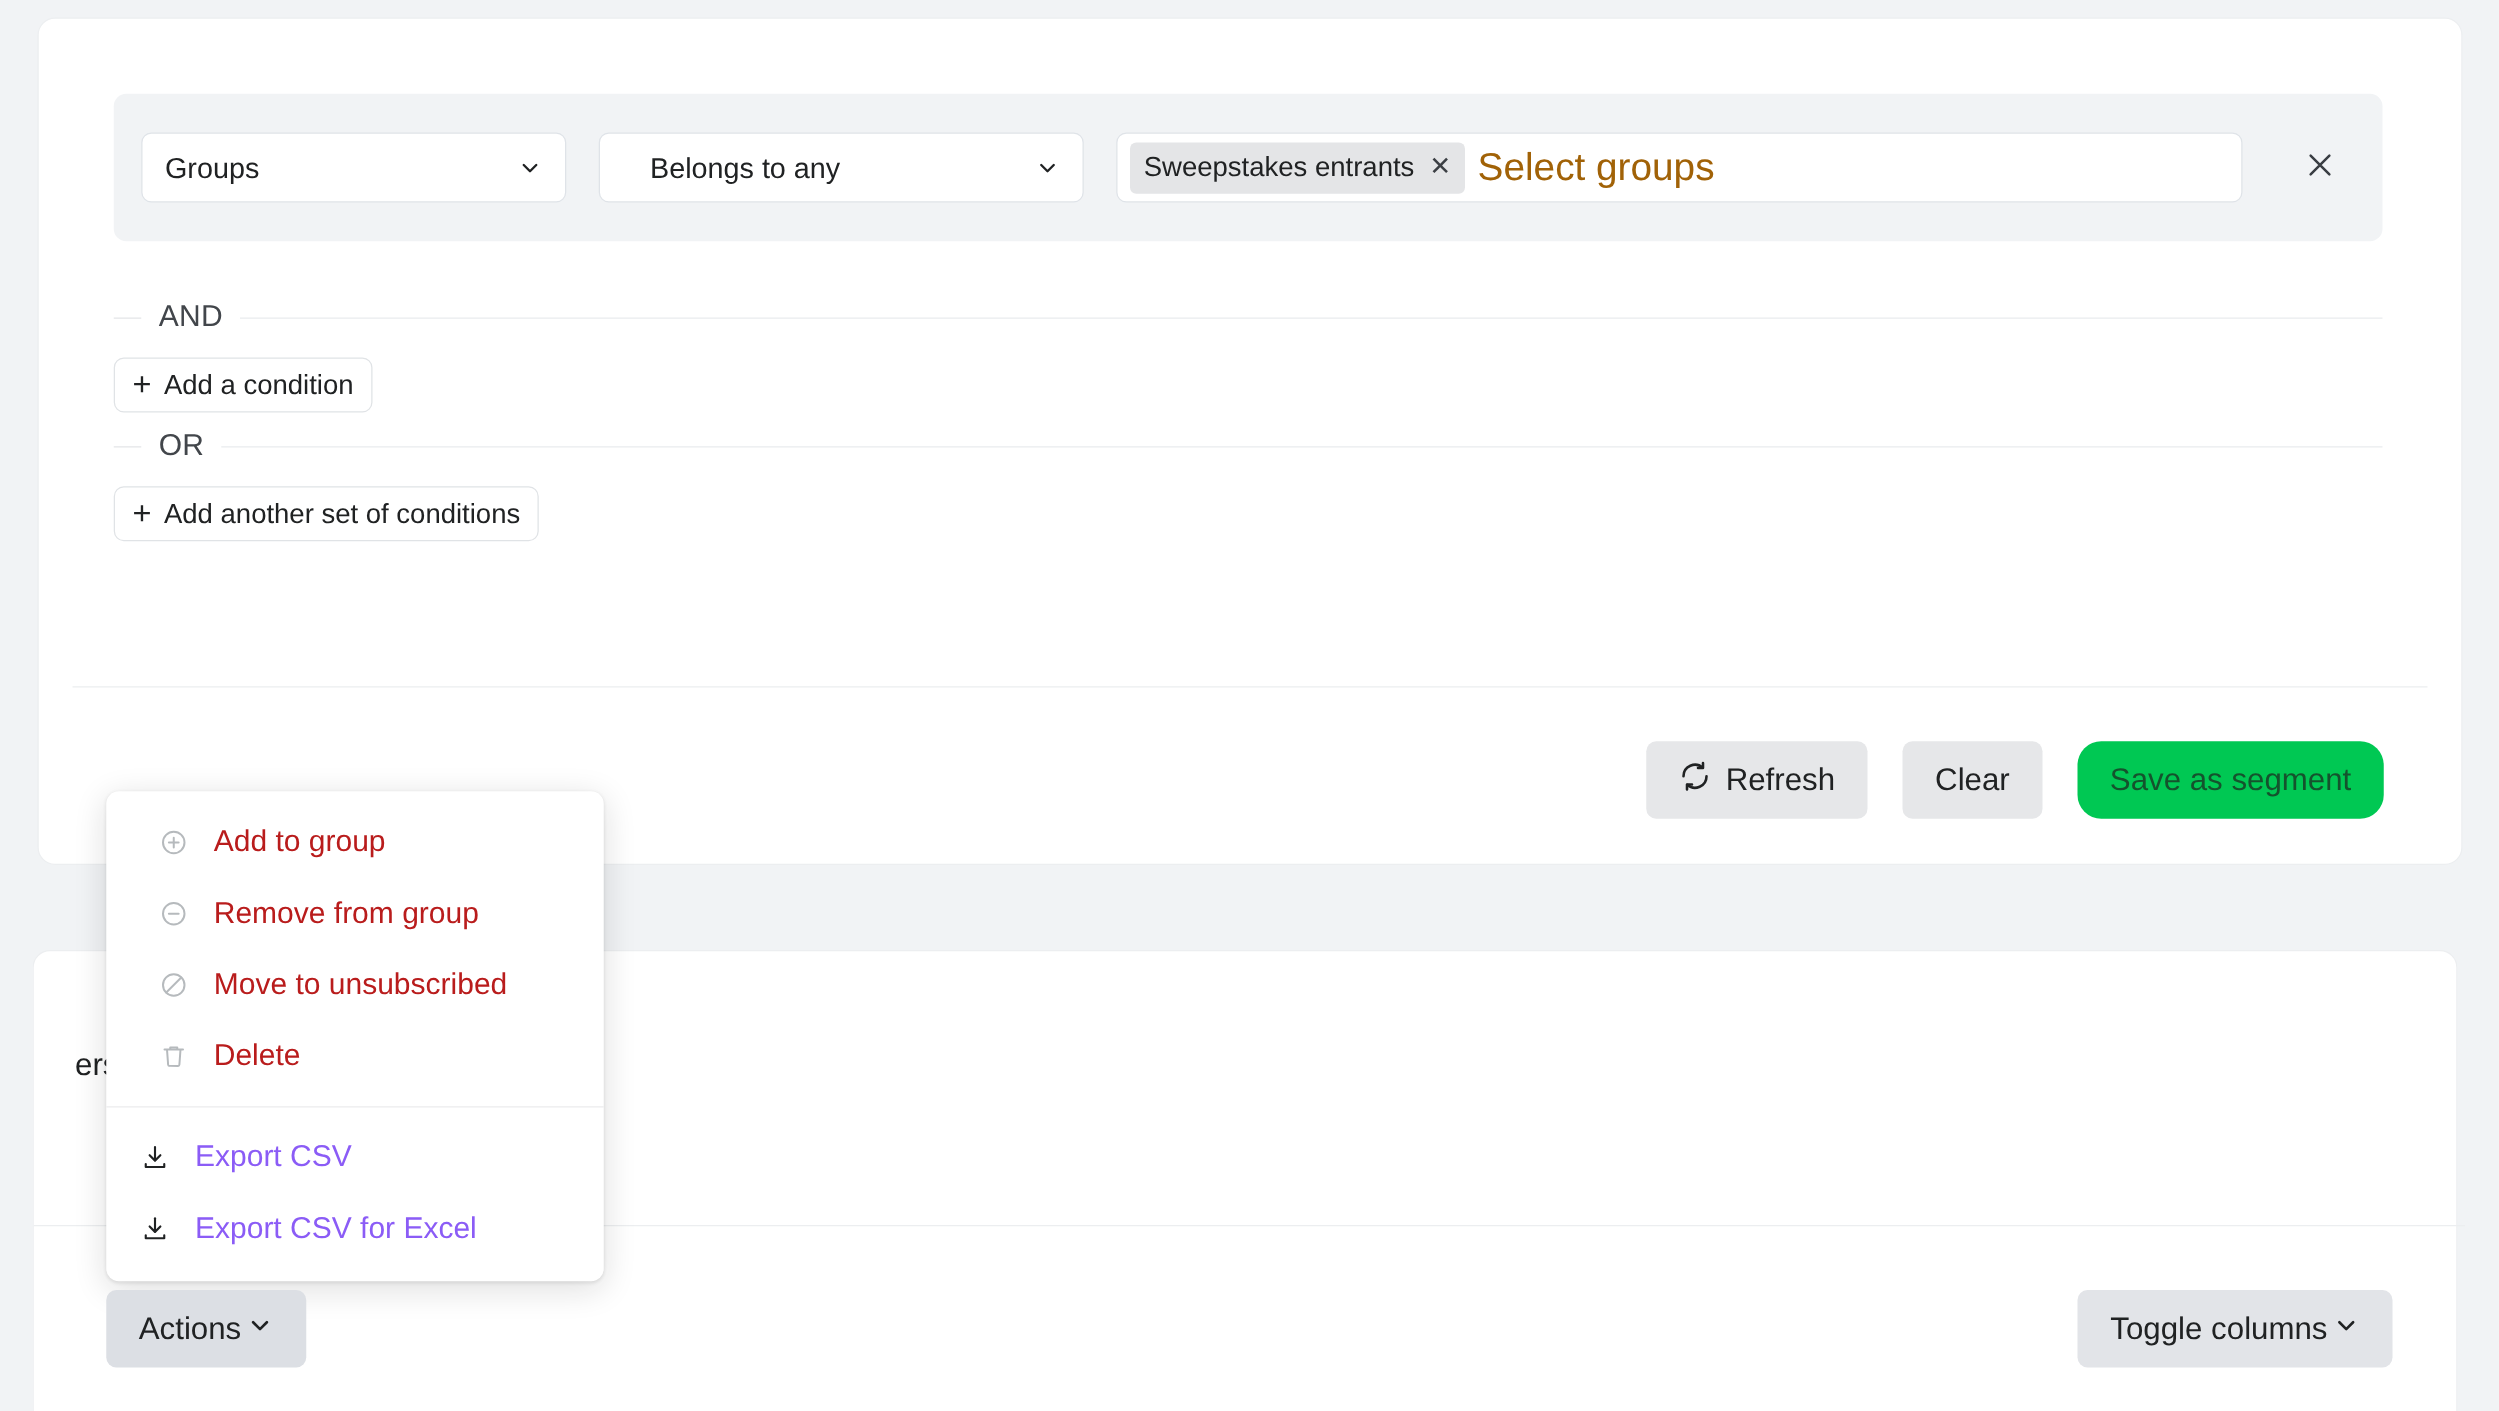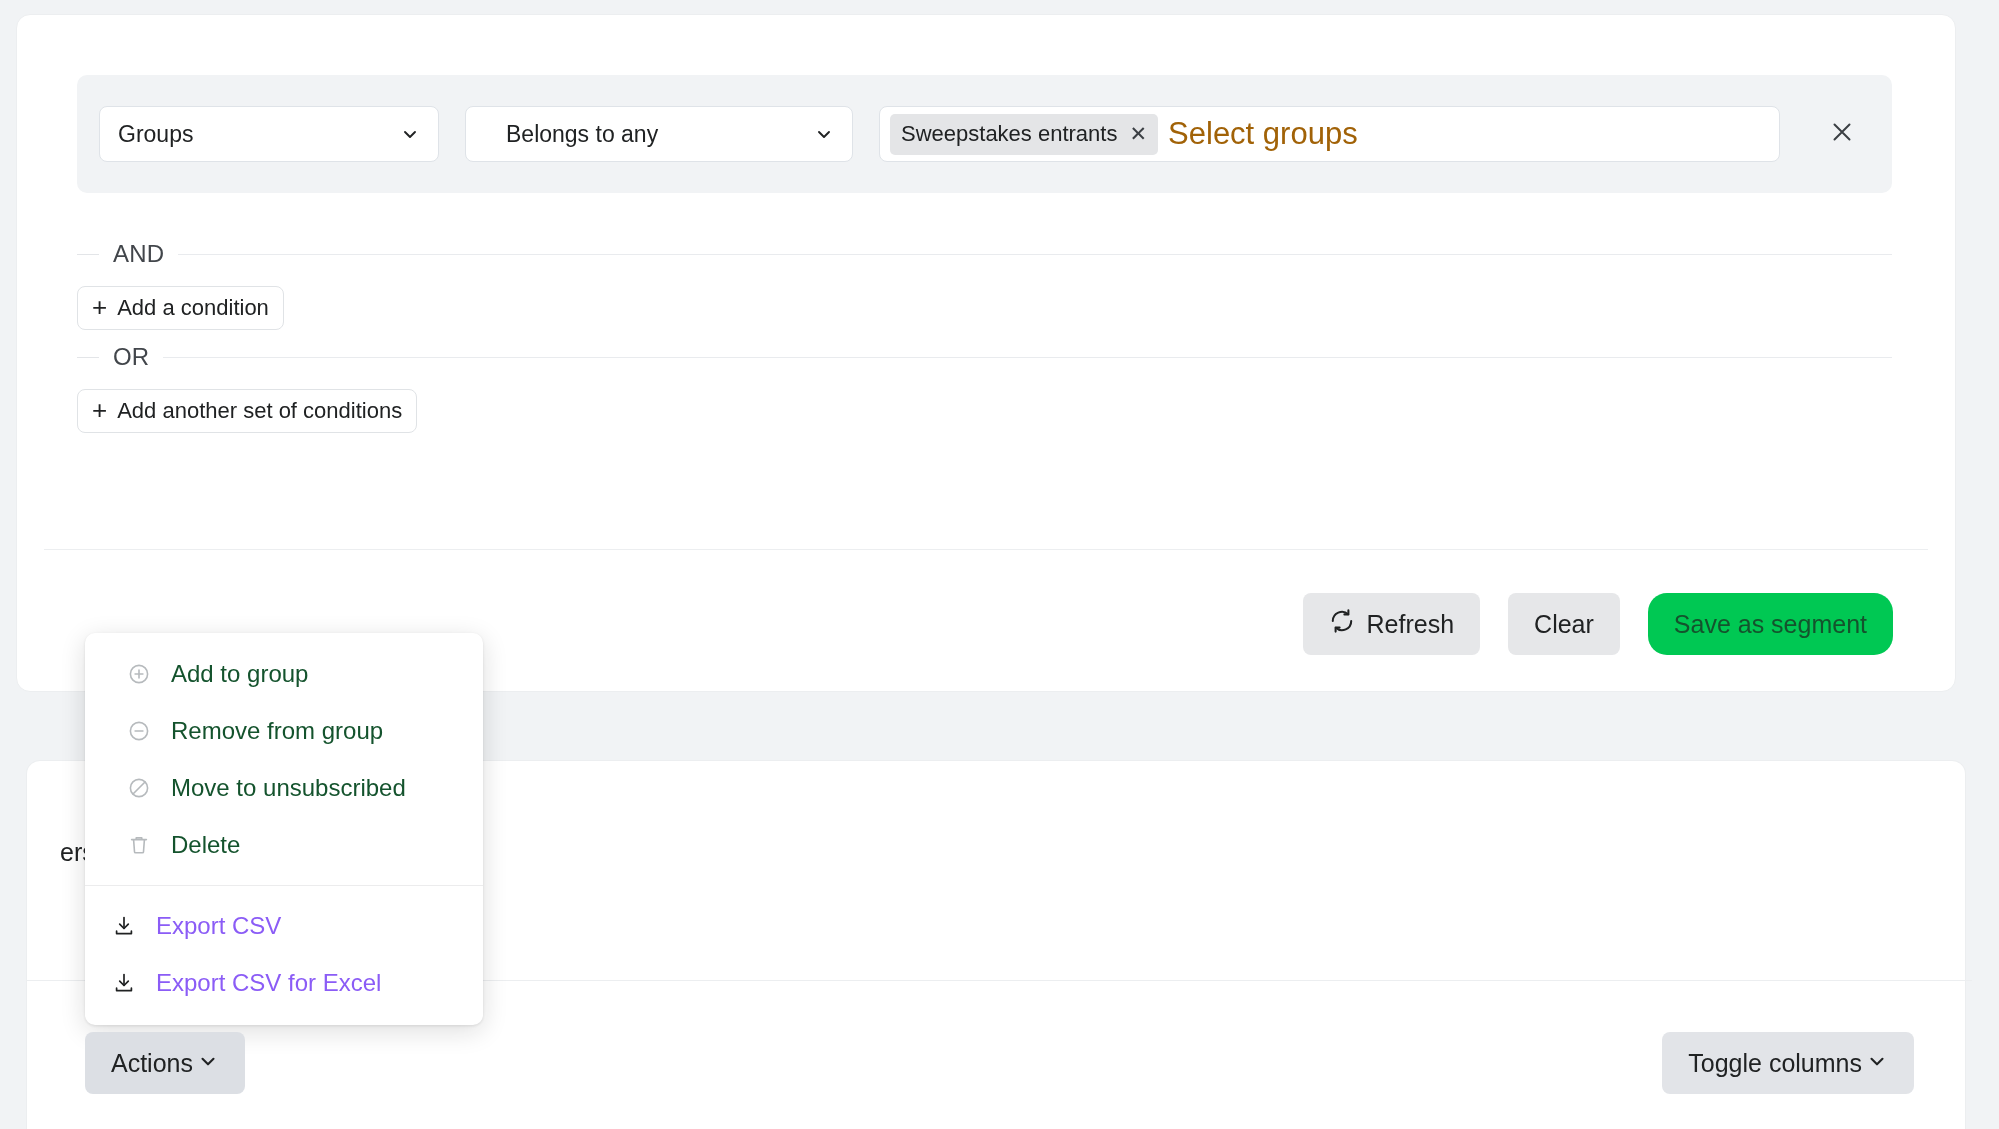--- a/index.html
+++ b/index.html
@@ -12,21 +12,21 @@
   }
   .page { position: relative; width: 1999px; height: 1129px; }
 
   
   .card {
     position: absolute;
     background: #ffffff;
     border-radius: 14px;
     border: 1px solid #eceef0;
   }
-  #filter-card { left: 16px; top: 14px; width: 1940px; height: 678px; }
+  #filter-card { left: 30px; top: 14px; width: 1940px; height: 678px; }
   #table-card  { left: 26px; top: 760px; width: 1940px; height: 370px; border-bottom: none;
                  border-bottom-left-radius: 0; border-bottom-right-radius: 0; }
 
   
   .filter-group {
     position: absolute;
     left: 60px; top: 60px;
     width: 1815px; height: 118px;
     background: #f1f3f5;
     border-radius: 10px;
@@ -165,21 +165,21 @@
   }
   .menu-item {
     display: flex; align-items: center; gap: 19px;
     padding: 0 26px;
     height: 57px;
     font-size: 24px;
     color: #8b5cf6;
     cursor: pointer;
     white-space: nowrap;
   }
-  .menu-item.disabled { color: #14532d; cursor: default; padding-left: 41px; }
+  .menu-item.disabled { color: #b91c1c; cursor: default; padding-left: 41px; }
   .menu-item .mi-icon { display: flex; width: 26px; justify-content: center; }
   .menu-sep { height: 1px; background: #ececed; margin: 12px 0 11px 0; }
 
   
   .table-heading {
     position: absolute;
     left: 60px; top: 838px;
     font-size: 25px;
     color: #202223;
     z-index: 5;

